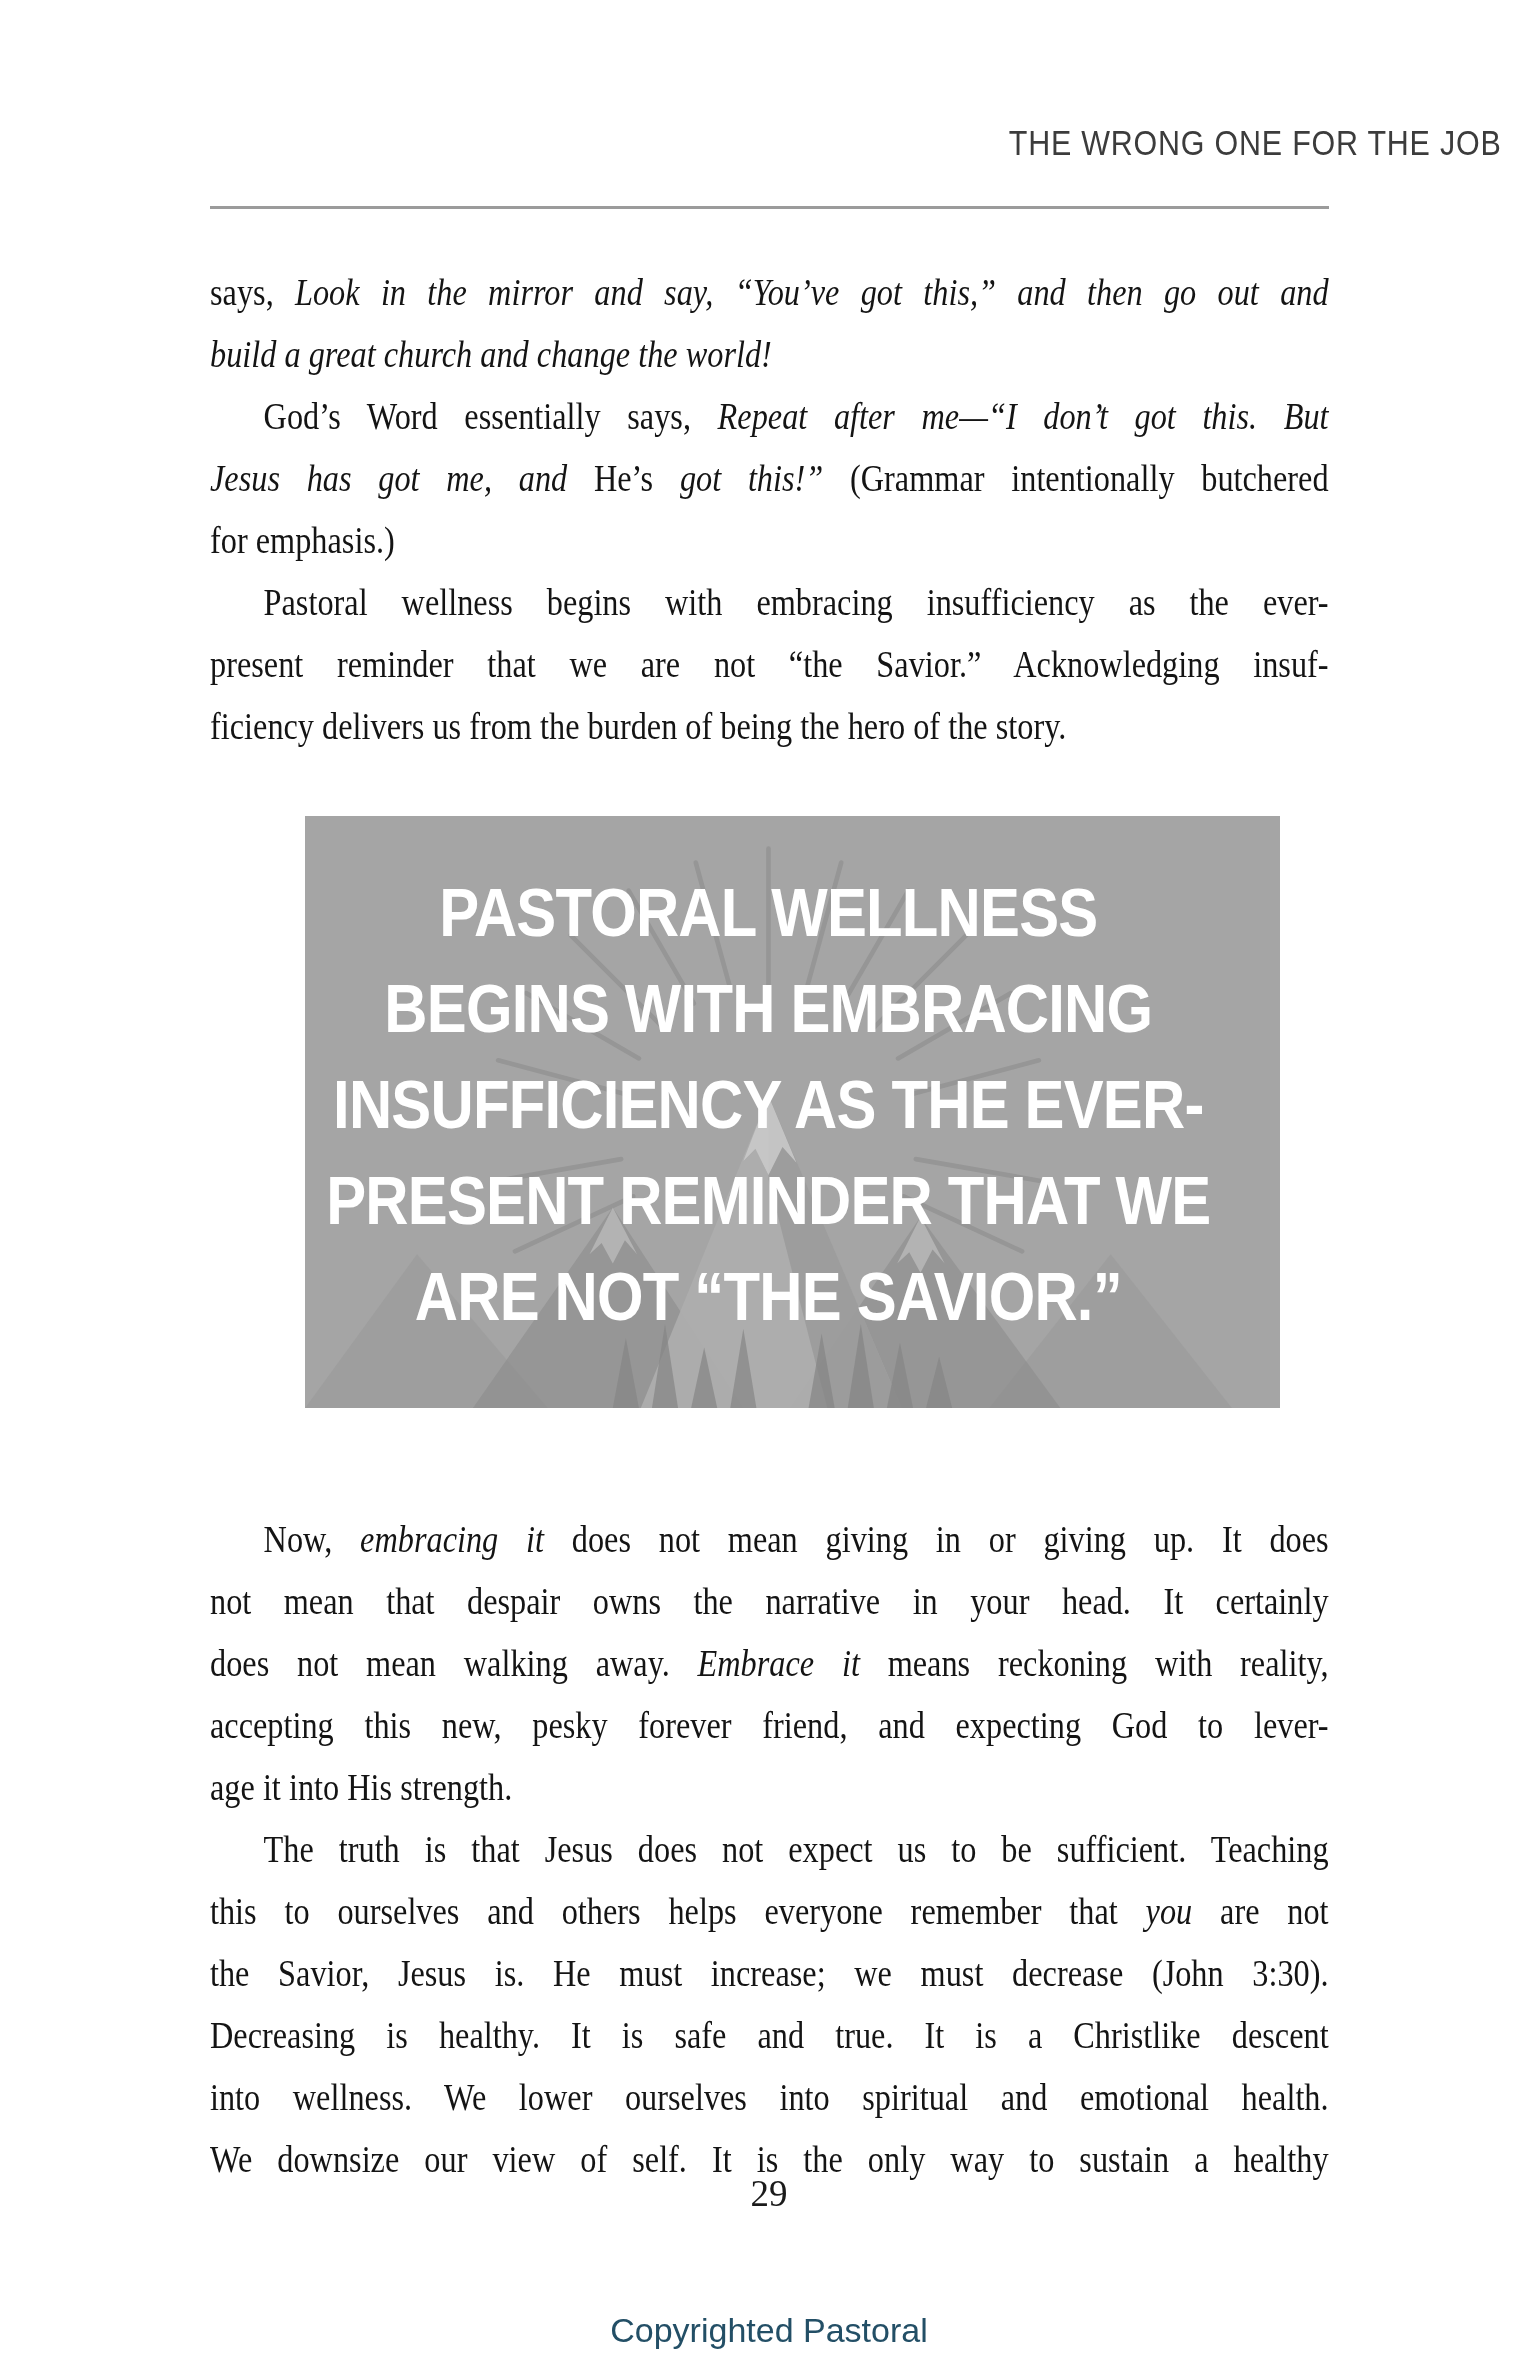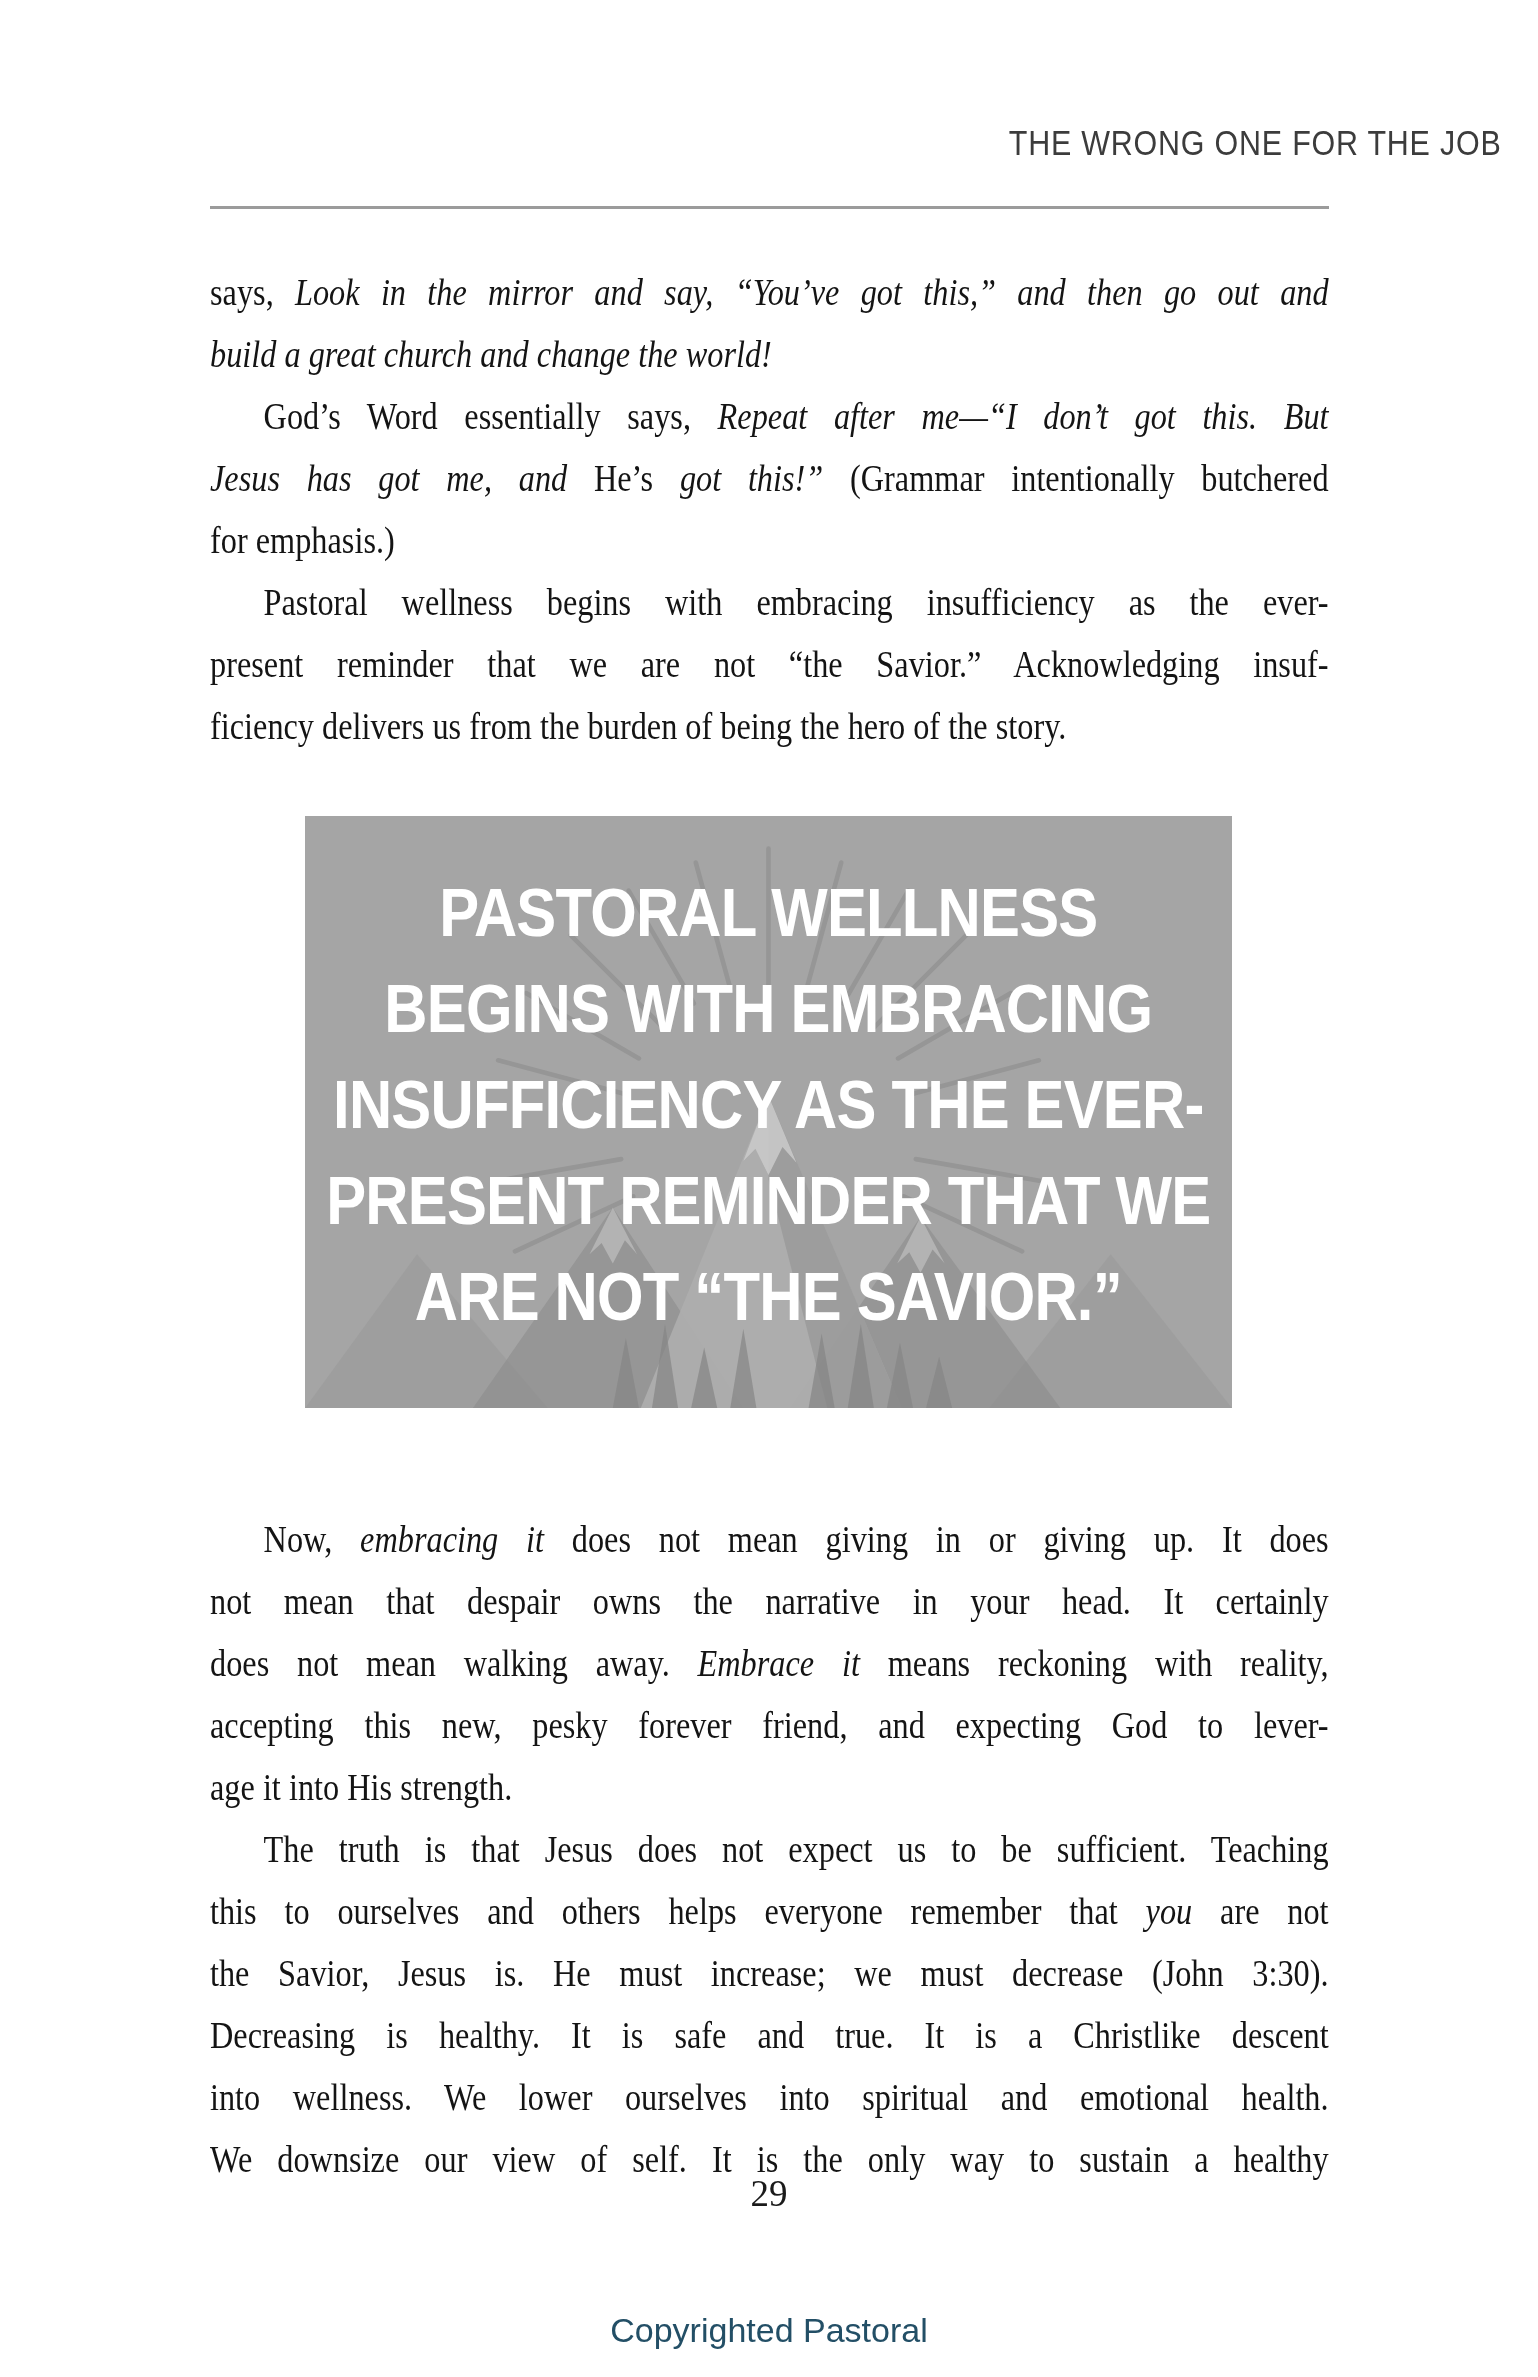--- a/index.html
+++ b/index.html
@@ -49,21 +49,21 @@
       <div class="line just"><span>says, </span><span class="it">Look in the mirror and say, “You’ve got this,” and then go out and</span></div>
       <div class="line"><span class="it">build a great church and change the world!</span></div>
       <div class="line indent just"><span>God’s Word essentially says, </span><span class="it">Repeat after me—“I don’t got this. But</span></div>
       <div class="line just"><span class="it">Jesus has got me, and </span><span>He’s </span><span class="it">got this!” </span><span>(Grammar intentionally butchered</span></div>
       <div class="line"><span>for emphasis.)</span></div>
       <div class="line indent just"><span>Pastoral wellness begins with embracing insufficiency as the ever-</span></div>
       <div class="line just"><span>present reminder that we are not “the Savior.” Acknowledging insuf-</span></div>
       <div class="line"><span>ficiency delivers us from the burden of being the hero of the story.</span></div>
     </div>
 
-  <div class="quote-box" id="quoteBox" style="background: rgb(165, 165, 165);">
+  <div class="quote-box" id="quoteBox" style="background: rgb(165, 165, 165); padding-left: 48px;">
     <svg class="quote-art" viewBox="0 0 994 635" aria-hidden="true">
       <g stroke="#8a8a8a" stroke-width="5" stroke-linecap="round" opacity="0.55">
         <line x1="497" y1="210" x2="497" y2="35"></line>
         <line x1="538" y1="185" x2="575" y2="50"></line>
         <line x1="456" y1="185" x2="419" y2="50"></line>
         <line x1="577" y1="201" x2="647" y2="80"></line>
         <line x1="417" y1="201" x2="347" y2="80"></line>
         <line x1="610" y1="227" x2="709" y2="128"></line>
         <line x1="384" y1="227" x2="285" y2="128"></line>
         <line x1="636" y1="260" x2="757" y2="190"></line>

